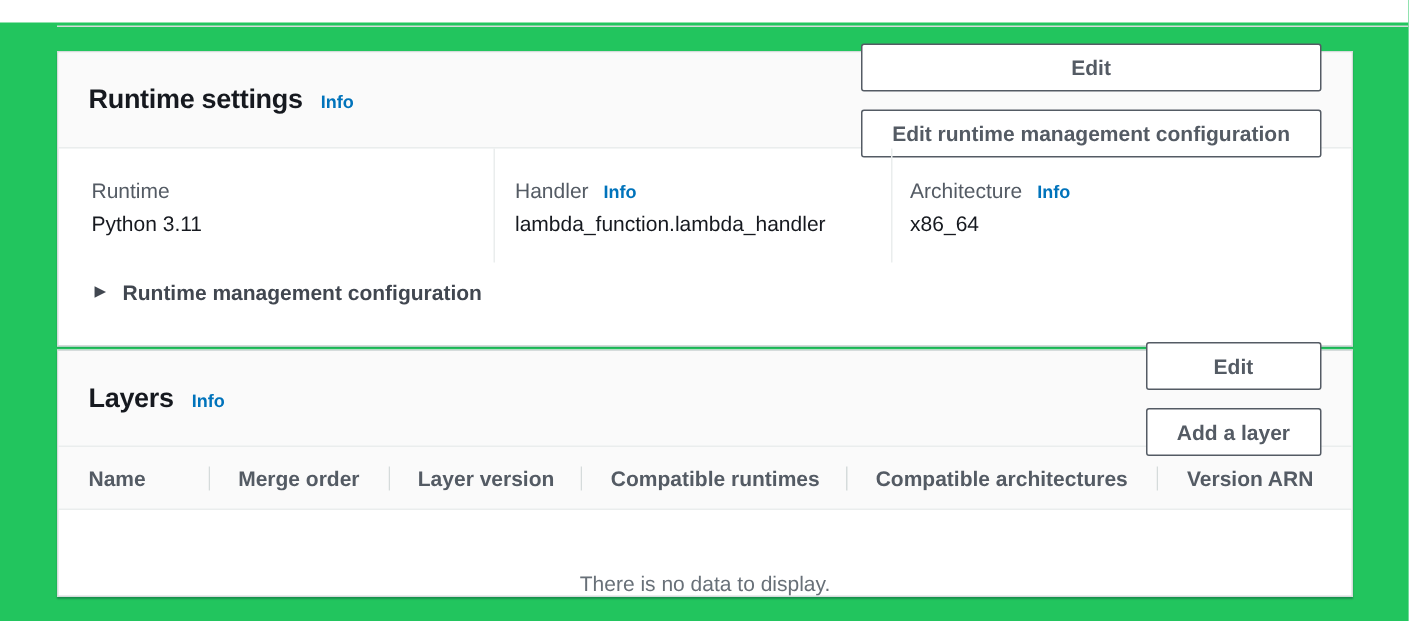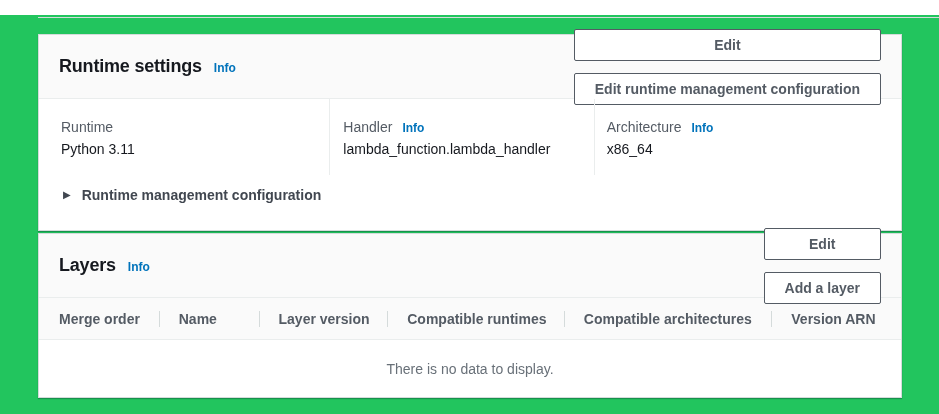--- a/index.html
+++ b/index.html
@@ -75,21 +75,21 @@
     font-size:14px;font-weight:700;color:#545b64;white-space:nowrap;overflow:hidden;
   }
   .th + .th::before{
     content:"";position:absolute;left:0;top:50%;transform:translateY(-50%);
     width:1px;height:22px;background:#d5dbdb;
   }
   .th-1{width:120px;}.th-2{width:100px;}.th-3{width:129px;}
   .th-4{width:177px;}.th-5{width:208px;}.th-6{width:130px;}
 
   .empty-row{
-    height:57px;display:flex;align-items:center;justify-content:center;
+    height:57px;display:flex;align-items:flex-end;justify-content:center;
     font-size:14px;color:#687078;
   }
 </style>
 </head>
 <body>
 
 <div class="page">
 
   <div class="top-divider"></div>
 
@@ -140,22 +140,22 @@
         <span class="section-title">Layers</span>
         <span class="info-link">Info</span>
       </div>
       <div class="btn-group">
         <button class="btn">Edit</button>
         <button class="btn">Add a layer</button>
       </div>
     </div>
 
     <div class="thead">
+      <div class="th th-2">Name</div>
       <div class="th th-1">Merge order</div>
-      <div class="th th-2">Name</div>
       <div class="th th-3">Layer version</div>
       <div class="th th-4">Compatible runtimes</div>
       <div class="th th-5">Compatible architectures</div>
       <div class="th th-6">Version ARN</div>
     </div>
 
     <div class="empty-row">
       <span>There is no data to display.</span>
     </div>
   </section>

